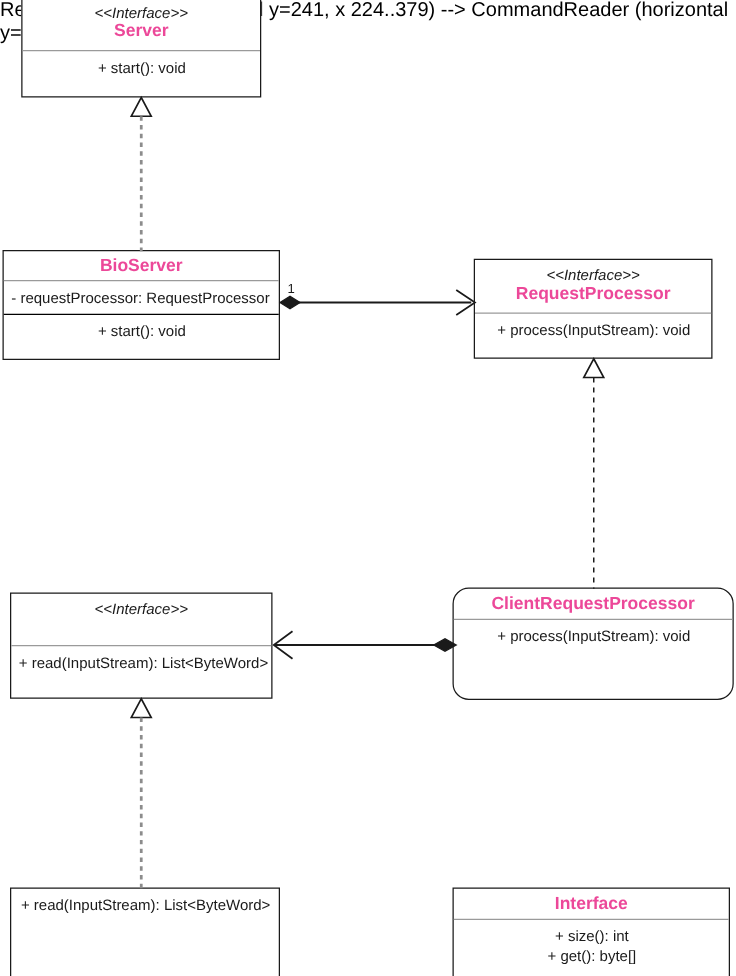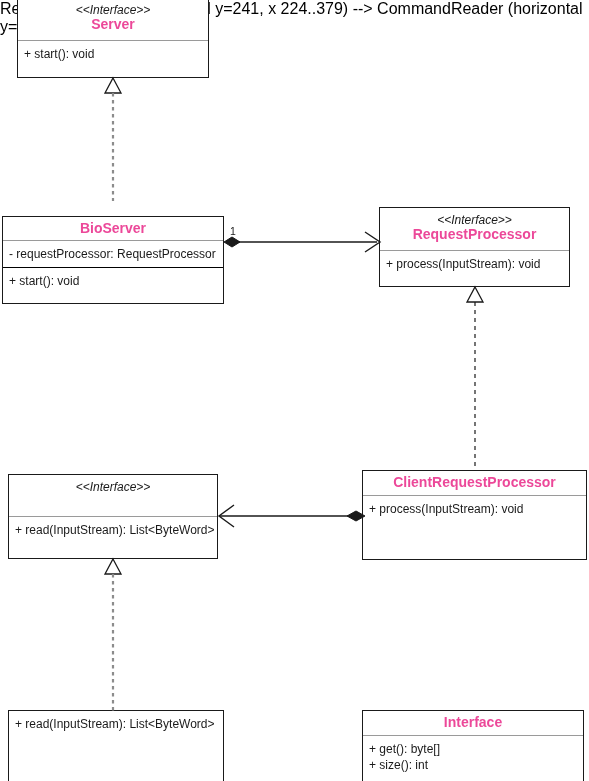--- a/index.html
+++ b/index.html
@@ -54,20 +54,21 @@
   .uml-compartment {
     box-sizing: border-box;
     padding: 5px 5px 5px 6px;
     font-size: 12px;
     line-height: 16px;
     color: #1a1a1a;
     border-bottom: 1px solid #000000;
   }
   .uml-compartment.last {
     border-bottom: none;
+    text-align: center;
   }
   .uml-member {
     display: block;
     white-space: nowrap;
   }
   .mult-inline {
     font-size: 10.5px;
     color: #1a1a1a;
   }
 
@@ -97,21 +98,21 @@
     <div class="uml-header" style="height:43px;">
       <span class="uml-stereotype">&lt;&lt;Interface&gt;&gt;</span>
       <span class="uml-name">Server</span>
     </div>
     <div class="uml-compartment last">
       <span class="uml-member">+ start(): void</span>
     </div>
   </div>
 
   
-  <div class="uml-box" style="left:2px; top:200px; width:222px; height:88px;margin-top:16px;">
+  <div class="uml-box" style="left:2px; top:200px; width:222px; height:88px;">
     <div class="uml-header" style="height:24px; padding-top:3px;">
       <span class="uml-name plain">BioServer</span>
     </div>
     <div class="uml-compartment" style="height:27px;">
       <span class="uml-member">- requestProcessor: RequestProcessor</span>
     </div>
     <div class="uml-compartment last">
       <span class="uml-member">+ start(): void</span>
     </div>
   </div>
@@ -131,21 +132,21 @@
   <div class="uml-box" style="left:8px; top:474px; width:210px; height:85px;">
     <div class="uml-header" style="height:42px;">
       <span class="uml-stereotype">&lt;&lt;Interface&gt;&gt;</span>
     </div>
     <div class="uml-compartment last">
       <span class="uml-member">+ read(InputStream): List&lt;ByteWord&gt;</span>
     </div>
   </div>
 
   
-  <div class="uml-box" style="left:362px; top:470px; width:225px; height:90px;">
+  <div class="uml-box" style="left:362px; top:470px; width:225px; height:90px;border-radius:13px;">
     <div class="uml-header" style="height:25px; padding-top:3px;">
       <span class="uml-name plain">ClientRequestProcessor</span>
     </div>
     <div class="uml-compartment last">
       <span class="uml-member">+ process(InputStream): void</span>
     </div>
   </div>
 
   
   <div class="uml-box" style="left:8px; top:710px; width:216px; height:82px;">
@@ -153,22 +154,22 @@
       <span class="uml-member">+ read(InputStream): List&lt;ByteWord&gt;</span>
     </div>
   </div>
 
   
   <div class="uml-box" style="left:362px; top:710px; width:222px; height:82px;">
     <div class="uml-header" style="height:25px; padding-top:3px;">
       <span class="uml-name plain">Interface</span>
     </div>
     <div class="uml-compartment last">
+      <span class="uml-member">+ size(): int</span>
       <span class="uml-member">+ get(): byte[]</span>
-      <span class="uml-member">+ size(): int</span>
     </div>
   </div>
 
   
 
   
   <div class="conn" style="left:95px; top:76px; width:36px; height:126px;">
     <svg width="36" height="126" viewBox="0 0 36 126">
       <polygon points="18,2 26,17 10,17" fill="#ffffff" stroke="#1a1a1a" stroke-width="1.3"></polygon>
       <line x1="18" y1="17" x2="18" y2="125" stroke="#8c8c8c" stroke-width="2.2" stroke-dasharray="3.5,3.5"></line>

